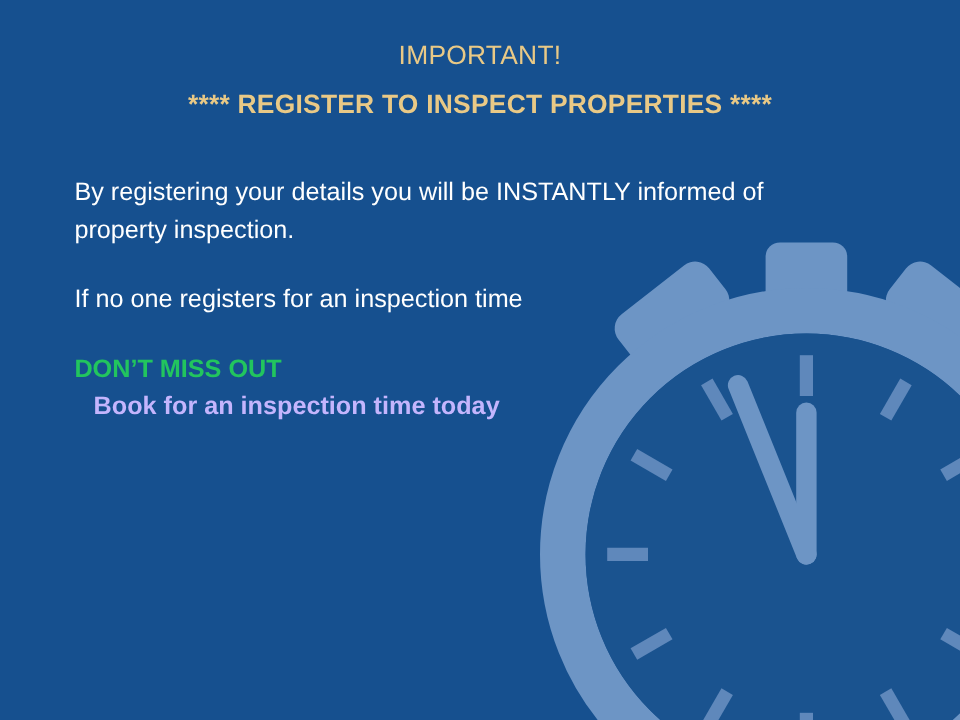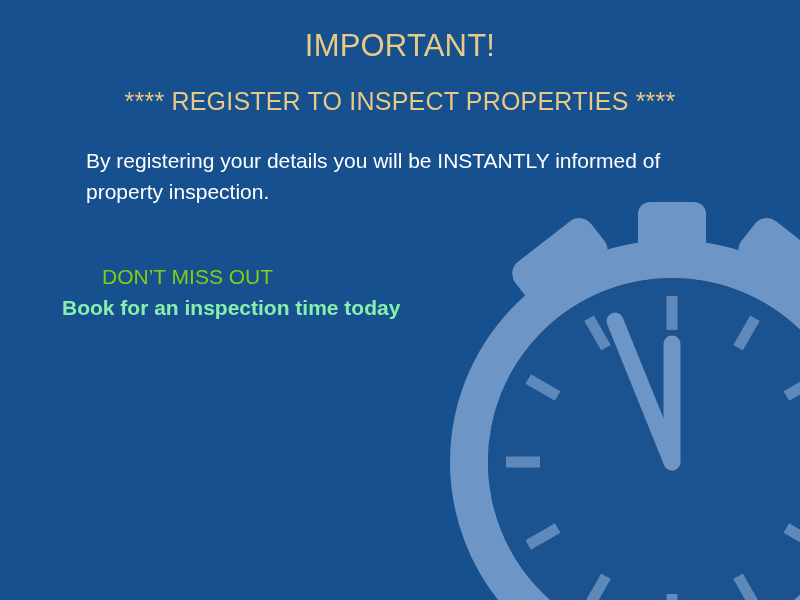--- a/index.html
+++ b/index.html
@@ -47,62 +47,61 @@
 
   .headline-block {
     position: absolute;
     left: 0;
     top: 28px;
     width: 800px;
     text-align: center;
   }
   .headline-1 {
     color: #e9c986;
-    font-size: 31px;
+    font-size: 22px;
     font-weight: 400;
     line-height: 36px;
     letter-spacing: 0.2px;
   }
   .headline-2 {
     color: #e9c986;
-    font-size: 25px;
-    font-weight: 400;
+    font-size: 22px;
+    font-weight: 700;
     line-height: 34px;
-    margin-top: 20px;
+    margin-top: 6px;
     letter-spacing: 0.2px;
   }
 
   .body-block {
     position: absolute;
     left: 62px;
     top: 145px;
     width: 660px;
   }
   .para {
     color: #ffffff;
     font-size: 21px;
     font-weight: 400;
     line-height: 31px;
-    margin-left: 24px;
   }
   .para-gap {
     height: 27px;
   }
   .cta-line {
     font-size: 21px;
     line-height: 31px;
   }
   .cta-plain {
-    color: #84cc16;
-    font-weight: 400;
-    margin-left: 40px;
+    color: #22c55e;
+    font-weight: 700;
   }
   .cta-gold {
-    color: #86efac;
+    color: #c4b5fd;
     font-weight: 700;
+    margin-left: 16px;
   }
 </style>
 </head>
 <body>
 
 <div id="slide">
 
   <svg id="clock-art" viewBox="0 0 800 600" width="800" height="600" xmlns="http://www.w3.org/2000/svg">
     <defs>
       <clipPath id="slideClip">
@@ -164,20 +163,21 @@
     <div class="body-block">
 
       <div>
         <div class="para">By registering your details  you will be INSTANTLY informed of</div>
         <div class="para">property inspection.</div>
       </div>
 
       <div class="para-gap"></div>
 
       <div>
+        <div class="para">If no one registers for an inspection time</div>
       </div>
 
       <div class="para-gap"></div>
 
       <div>
         <div class="cta-line cta-plain">DON’T MISS OUT</div>
         <div class="cta-line cta-gold">Book for an inspection time today</div>
       </div>
 
     </div>

